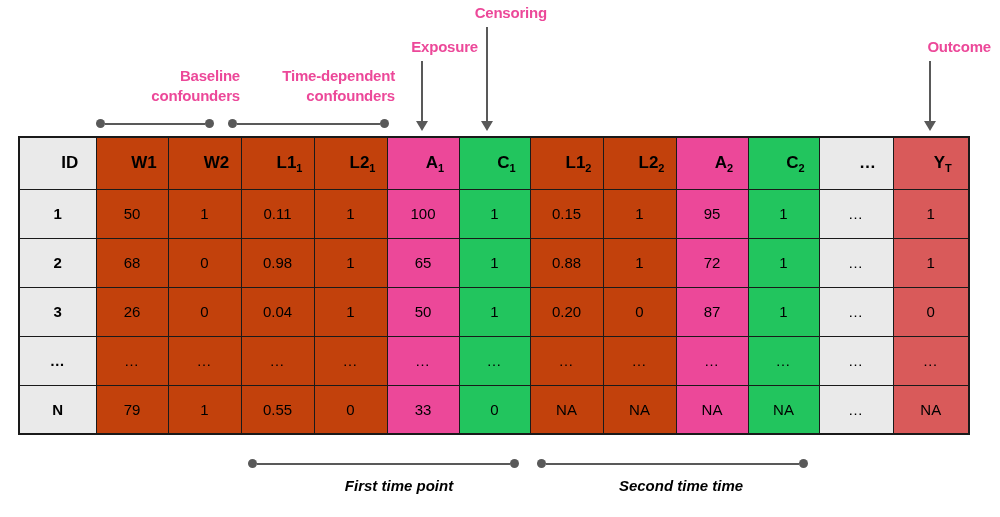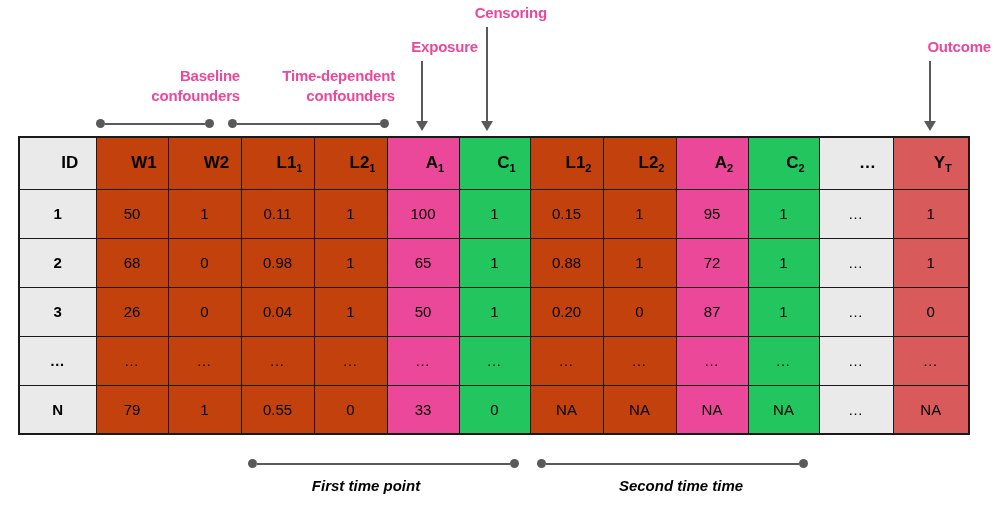--- a/index.html
+++ b/index.html
@@ -273,20 +273,20 @@
         <td class="c-red">NA</td>
       </tr>
     </tbody>
 </table>
 
 <div class="bracket" style="left:248px; top:459px; width:271px;">
   <span class="dot"></span>
   <span class="rule"></span>
   <span class="dot"></span>
 </div>
-<div class="tp-label" style="left:266px; top:477px; width:200px;">First time point</div>
+<div class="tp-label" style="left:299px; top:477px; width:200px;">First time point</div>
 
 <div class="bracket" style="left:537px; top:459px; width:271px;">
   <span class="dot"></span>
   <span class="rule"></span>
   <span class="dot"></span>
 </div>
 <div class="tp-label" style="left:571px; top:477px; width:220px;">Second time time</div>
 
 </body></html>

